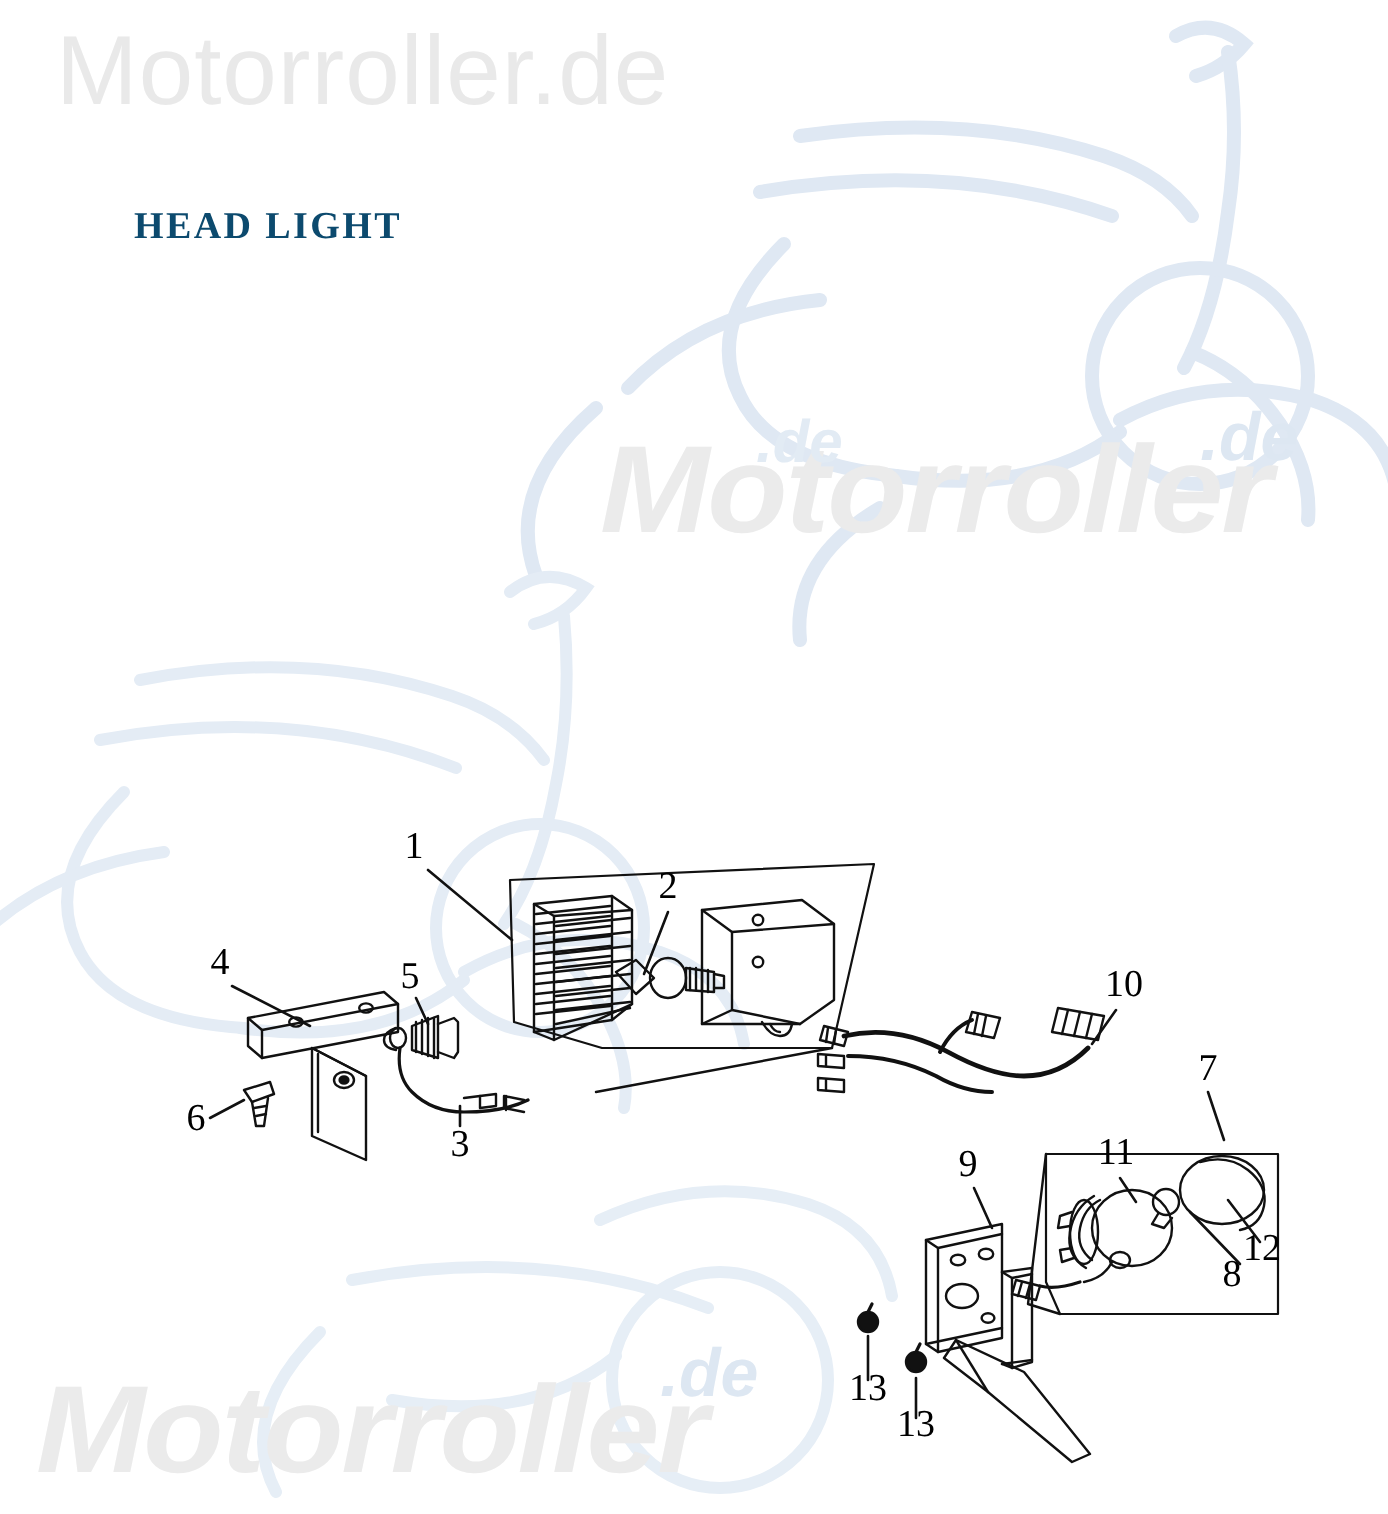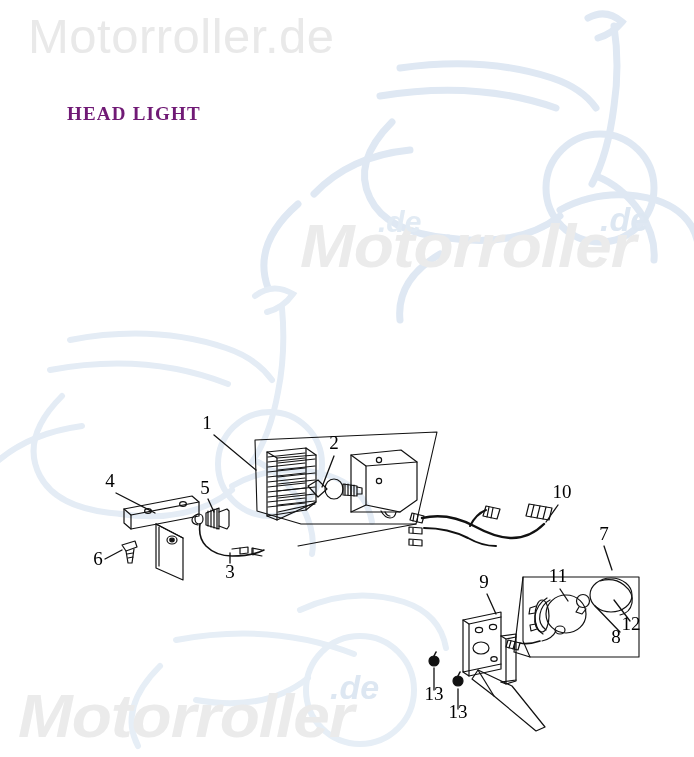--- a/index.html
+++ b/index.html
@@ -78,21 +78,21 @@
     color: #e2ebf4;
   }
   
   .title {
     position: absolute;
     left: 67px; top: 103px;
     font-family: "Liberation Serif", "DejaVu Serif", serif;
     font-size: 19px;
     font-weight: 700;
     letter-spacing: 1.2px;
-    color: #701a75;
+    color: #0c4a6e;
   }
   
   #diagram {
     position: absolute;
     left: 0; top: 0;
     width: 694px;
     height: 757px;
   }
   .num {
     font-family: "Liberation Serif", "DejaVu Serif", serif;

